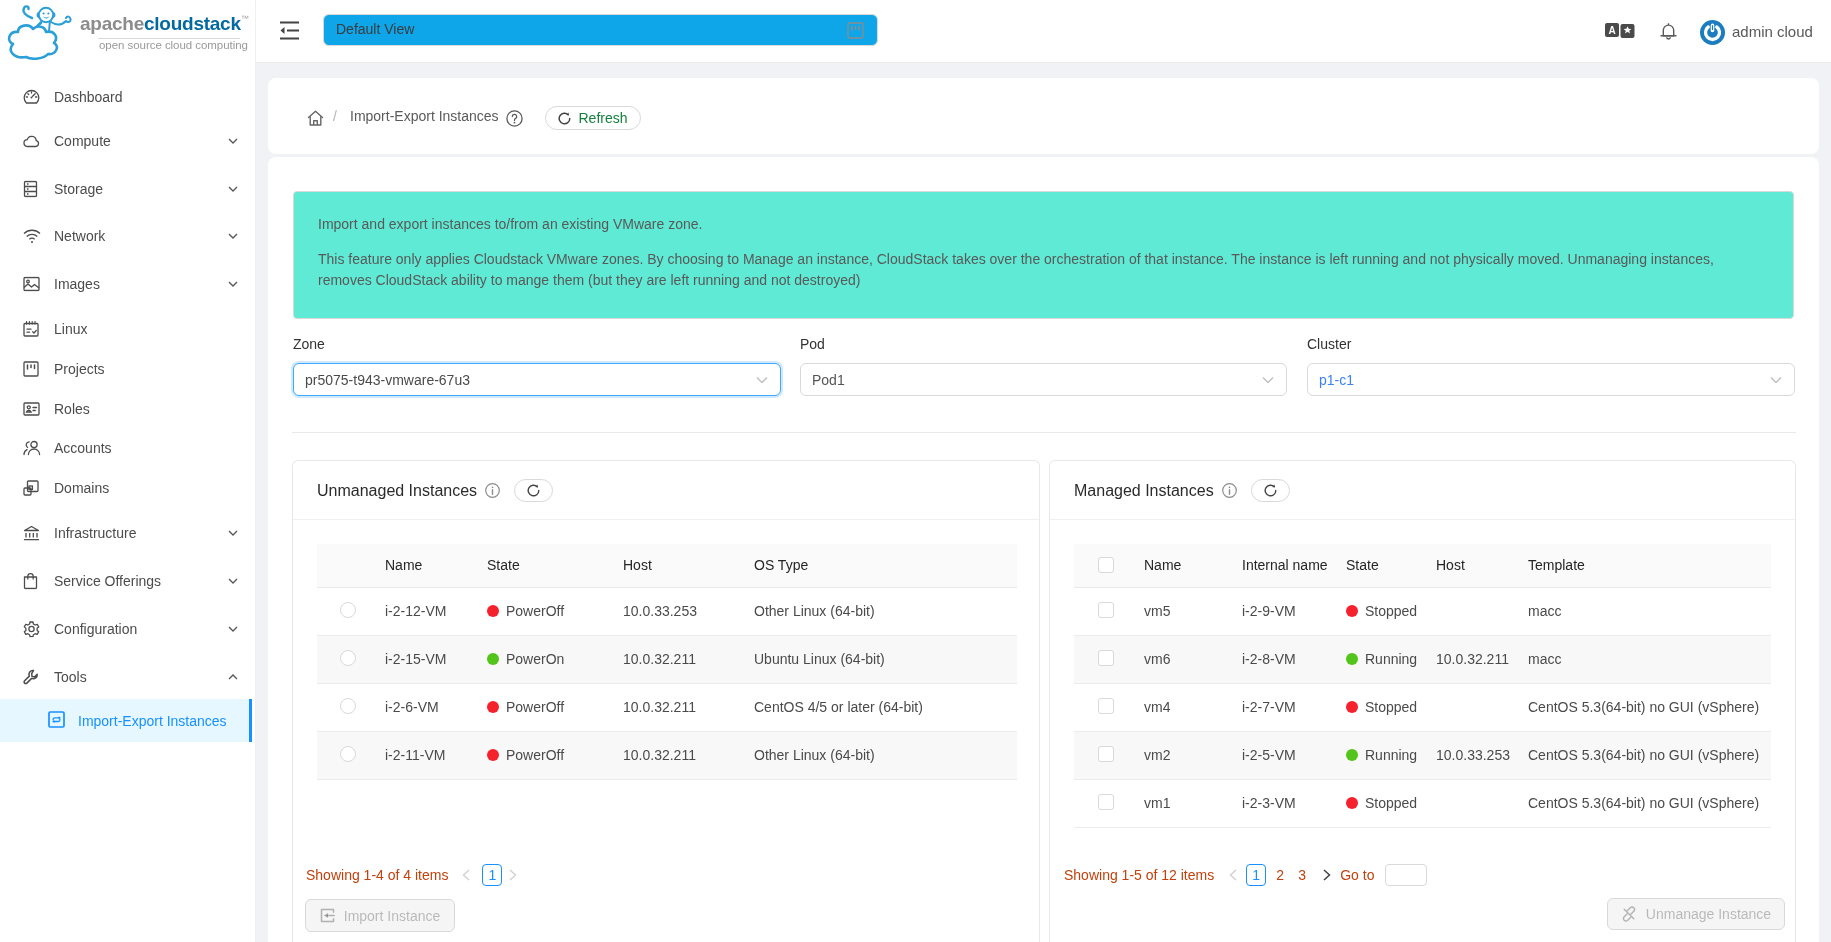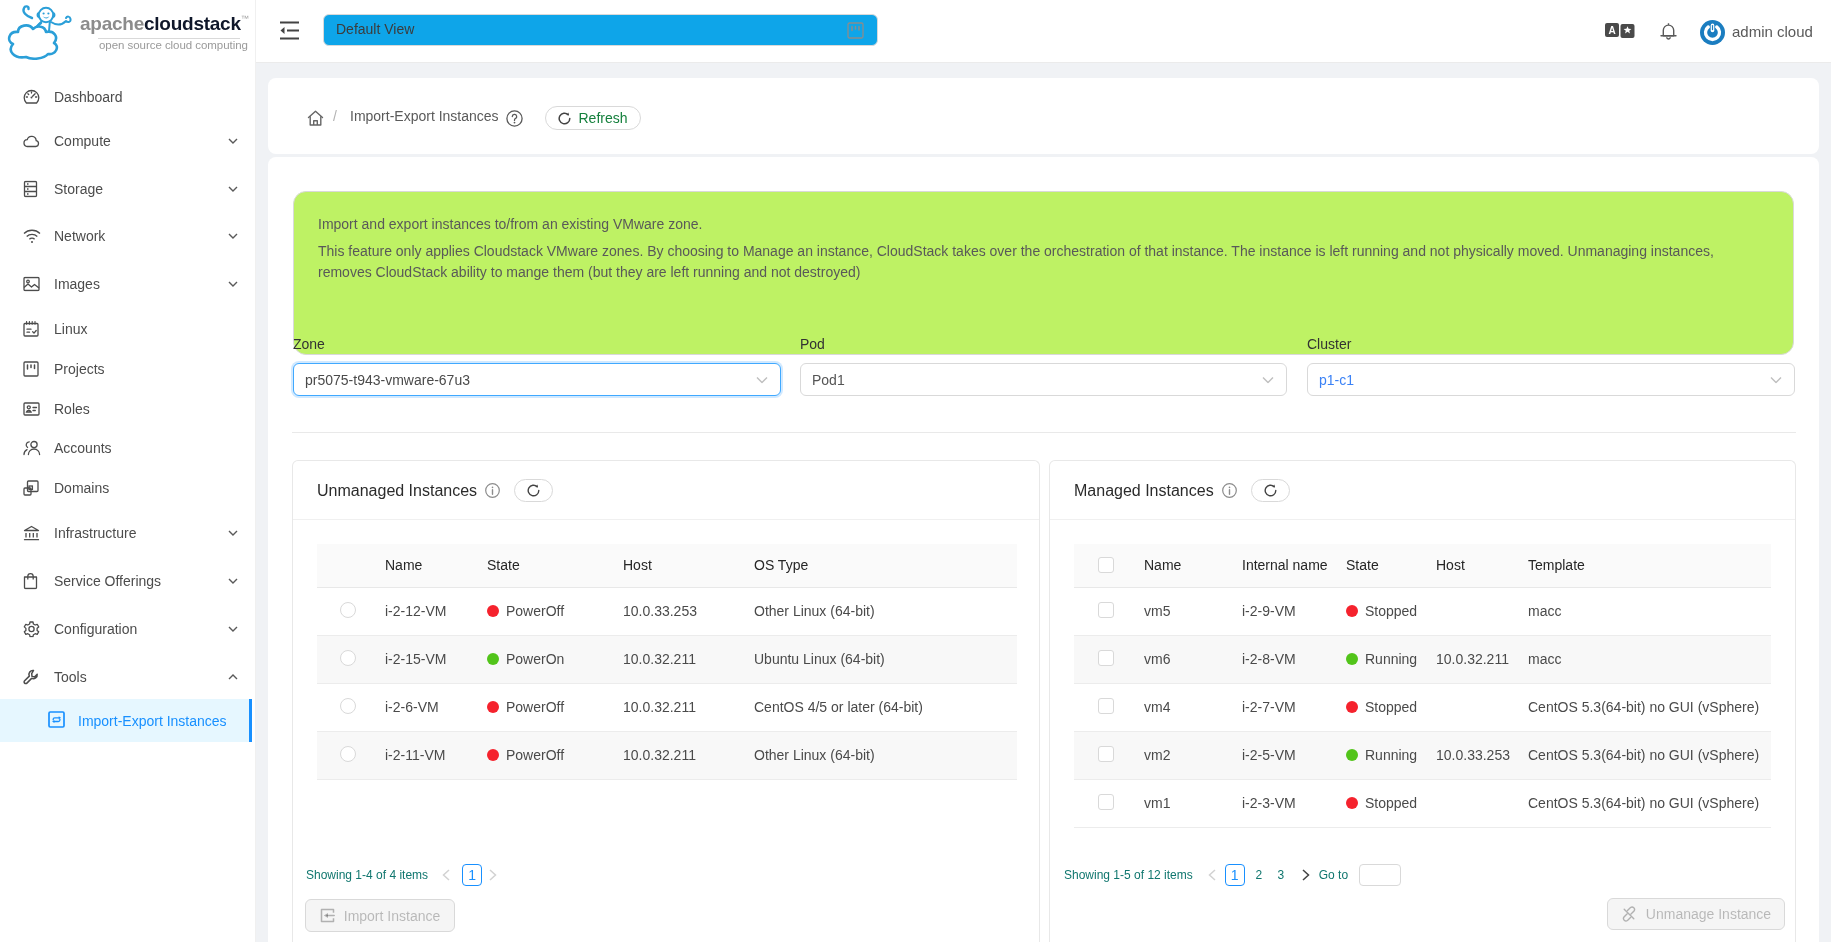--- a/index.html
+++ b/index.html
@@ -16,21 +16,21 @@
 th{font-weight:normal;color:#262626;white-space:nowrap;text-align:left;font-size:14px;padding:0 0 0 16px;background:#fafafa;height:43px;border-bottom:1px solid #e8e8e8}
 td{font-size:14px;color:#4a4a4a;padding:0 0 0 16px;height:48px;border-bottom:1px solid #ececec;white-space:nowrap;overflow:hidden}
 tr.alt td{background:#f8f8f8}
 .dot{display:inline-block;width:12px;height:12px;border-radius:50%;vertical-align:-1px;margin-right:7px}
 .radio{display:inline-block;width:16px;height:16px;border-radius:50%;border:1px solid #d9d9d9;background:#fff}
 .cbx{display:inline-block;width:16px;height:16px;border-radius:3px;border:1px solid #d9d9d9;background:#fff}
 .pill{display:inline-flex;align-items:center;justify-content:center;width:39px;height:23px;border:1px solid #d9d9d9;border-radius:12px;background:#fff}
 .cardtitle{font-size:16px;color:#2b2b2b}
 .pgrow{position:absolute;display:flex;align-items:center;height:22px}
 .pgnum{display:inline-flex;align-items:center;justify-content:center;width:20px;height:22px;border:1px solid #1890ff;border-radius:4px;color:#1890ff;background:#fff;font-size:14px}
-.pgtxt{font-size:12px;color:#0f766e}
+.pgtxt{font-size:14px;color:#c2410c}
 .btn-dis{position:absolute;display:flex;align-items:center;justify-content:center;background:#f5f5f5;border:1px solid #d9d9d9;border-radius:6px;color:rgba(0,0,0,0.25);font-size:14px}
 .selbox{position:absolute;height:33px;background:#fff;border:1px solid #d9d9d9;border-radius:6px;display:flex;align-items:center;padding:0 11px;font-size:14px;color:#4a4a4a}
 .selbox .chev{position:absolute;right:12px;top:50%;transform:translateY(-50%)}
 .lbl{position:absolute;font-size:14px;color:#323232;line-height:20px}
 </style>
 </head>
 <body>
 <div id="page">
 
   <div class="abs" style="left:256px;top:63px;width:1575px;height:879px;background:#f0f2f5"></div>
@@ -49,21 +49,21 @@
         <circle cx="48.5" cy="13" r="2.2" fill="#fff" stroke-width="1.5"></circle>
         <circle cx="42" cy="13" r="7.2" fill="#fff" stroke-width="2"></circle>
         <path d="M22 55 C10 57 3 49 9 42 C2 39 5 29 14 30 C14 23 25 21 29 27 C33 23 41 24 42 30 C50 28 55 35 50 41 C56 44 52 53 44 52 C40 57 28 58 22 55 Z" fill="#fff" stroke-width="2.6"></path>
       </g>
       <g fill="#2b9fd8">
         <circle cx="39.6" cy="11.5" r="1.1"></circle>
           <circle cx="44.4" cy="11.5" r="1.1"></circle>
         <path d="M38.5 14 q3.5 3 7 0 q-3 5 -7 0z"></path>
       </g>
     </svg>
-    <div class="abs" style="left:80px;top:13px;font-size:19px;font-weight:bold;letter-spacing:-0.25px;white-space:nowrap"><span style="color:#8c8c8c">apache</span><span style="color:#0f172a">cloudstack</span><span style="color:#a0a0a0;font-size:8px;font-weight:normal;vertical-align:9px">™</span></div>
+    <div class="abs" style="left:80px;top:13px;font-size:19px;font-weight:bold;letter-spacing:-0.25px;white-space:nowrap"><span style="color:#8c8c8c">apache</span><span style="color:#0369a1">cloudstack</span><span style="color:#a0a0a0;font-size:8px;font-weight:normal;vertical-align:9px">™</span></div>
     <div class="abs" style="left:98px;top:37.5px;width:142px;height:1px;background:#d9d9d9"></div>
     <div class="abs" style="left:99px;top:39px;font-size:11.5px;letter-spacing:-0.05px;color:#9a9a9a;white-space:nowrap">open source cloud computing</div>
 
     <div class="mi" style="top:77px">
       <svg class="ic" width="17" height="17" viewBox="0 0 17 17" fill="none" stroke="#4c4c4c" stroke-width="1.3">
           <path d="M13.6 14.5 a7.3 7.3 0 1 0 -10.2 0z" stroke-linejoin="round"></path>
           <path d="M8.5 3.3v1.2M3.3 8.5h1.2M13.7 8.5h-1.2M4.9 5.2l.8.8M12.1 5.2l-2.5 2.5" stroke-linecap="round"></path>
           <circle cx="8.5" cy="9" r="1" fill="#4c4c4c" stroke="none"></circle>
         </svg>
       <span class="tx">Dashboard</span>
@@ -254,24 +254,24 @@
       <svg width="13" height="13" viewBox="0 0 13 13" fill="none" stroke="#434343" stroke-width="1.5">
           <path d="M11.8 6.5 a5.3 5.3 0 1 1 -1.6-3.8" stroke-linecap="round"></path>
           <path d="M10.5 0.6l.3 2.6-2.6-.3z" fill="#434343" stroke="none"></path>
         </svg>
       <span style="font-size:14px;color:#15803d">Refresh</span>
     </div>
   </div>
 
   <div id="main" class="abs" style="left:268px;top:157px;width:1551px;height:785px;background:#fff;border-radius:8px 8px 0 0"></div>
 
-  <div class="abs" style="left:293px;top:191px;width:1501px;height:164px;border:1px solid #d9d9d9;border-radius:13px;background:#bef264">
+  <div class="abs" style="left:293px;top:191px;width:1501px;height:128px;border:1px solid #d9d9d9;border-radius:4px;background:#5eead4">
     <div style="padding:22px 24px 0 24px;font-size:14px;color:#595959;line-height:21px">
       <p>Import and export instances to/from an existing VMware zone.</p>
-      <p style="margin-top:6px">This feature only applies Cloudstack VMware zones. By choosing to Manage an instance, CloudStack takes over the orchestration of that instance. The instance is left running and not physically moved. Unmanaging instances,<br>removes CloudStack ability to mange them (but they are left running and not destroyed)</p>
+      <p style="margin-top:14px">This feature only applies Cloudstack VMware zones. By choosing to Manage an instance, CloudStack takes over the orchestration of that instance. The instance is left running and not physically moved. Unmanaging instances,<br>removes CloudStack ability to mange them (but they are left running and not destroyed)</p>
     </div>
   </div>
 
   <div class="lbl" style="left:293px;top:334px">Zone</div>
   <div class="lbl" style="left:800px;top:334px">Pod</div>
   <div class="lbl" style="left:1307px;top:334px">Cluster</div>
   <div class="selbox" style="left:293px;top:363px;width:488px;border:1px solid #40a9ff;box-shadow:0 0 0 2px rgba(24,144,255,0.2)">pr5075-t943-vmware-67u3
     <svg class="chev" width="12" height="7" viewBox="0 0 12 7" fill="none" stroke="#bfbfbf" stroke-width="1.4">
         <path d="M1 1l5 5 5-5"></path>
       </svg>

